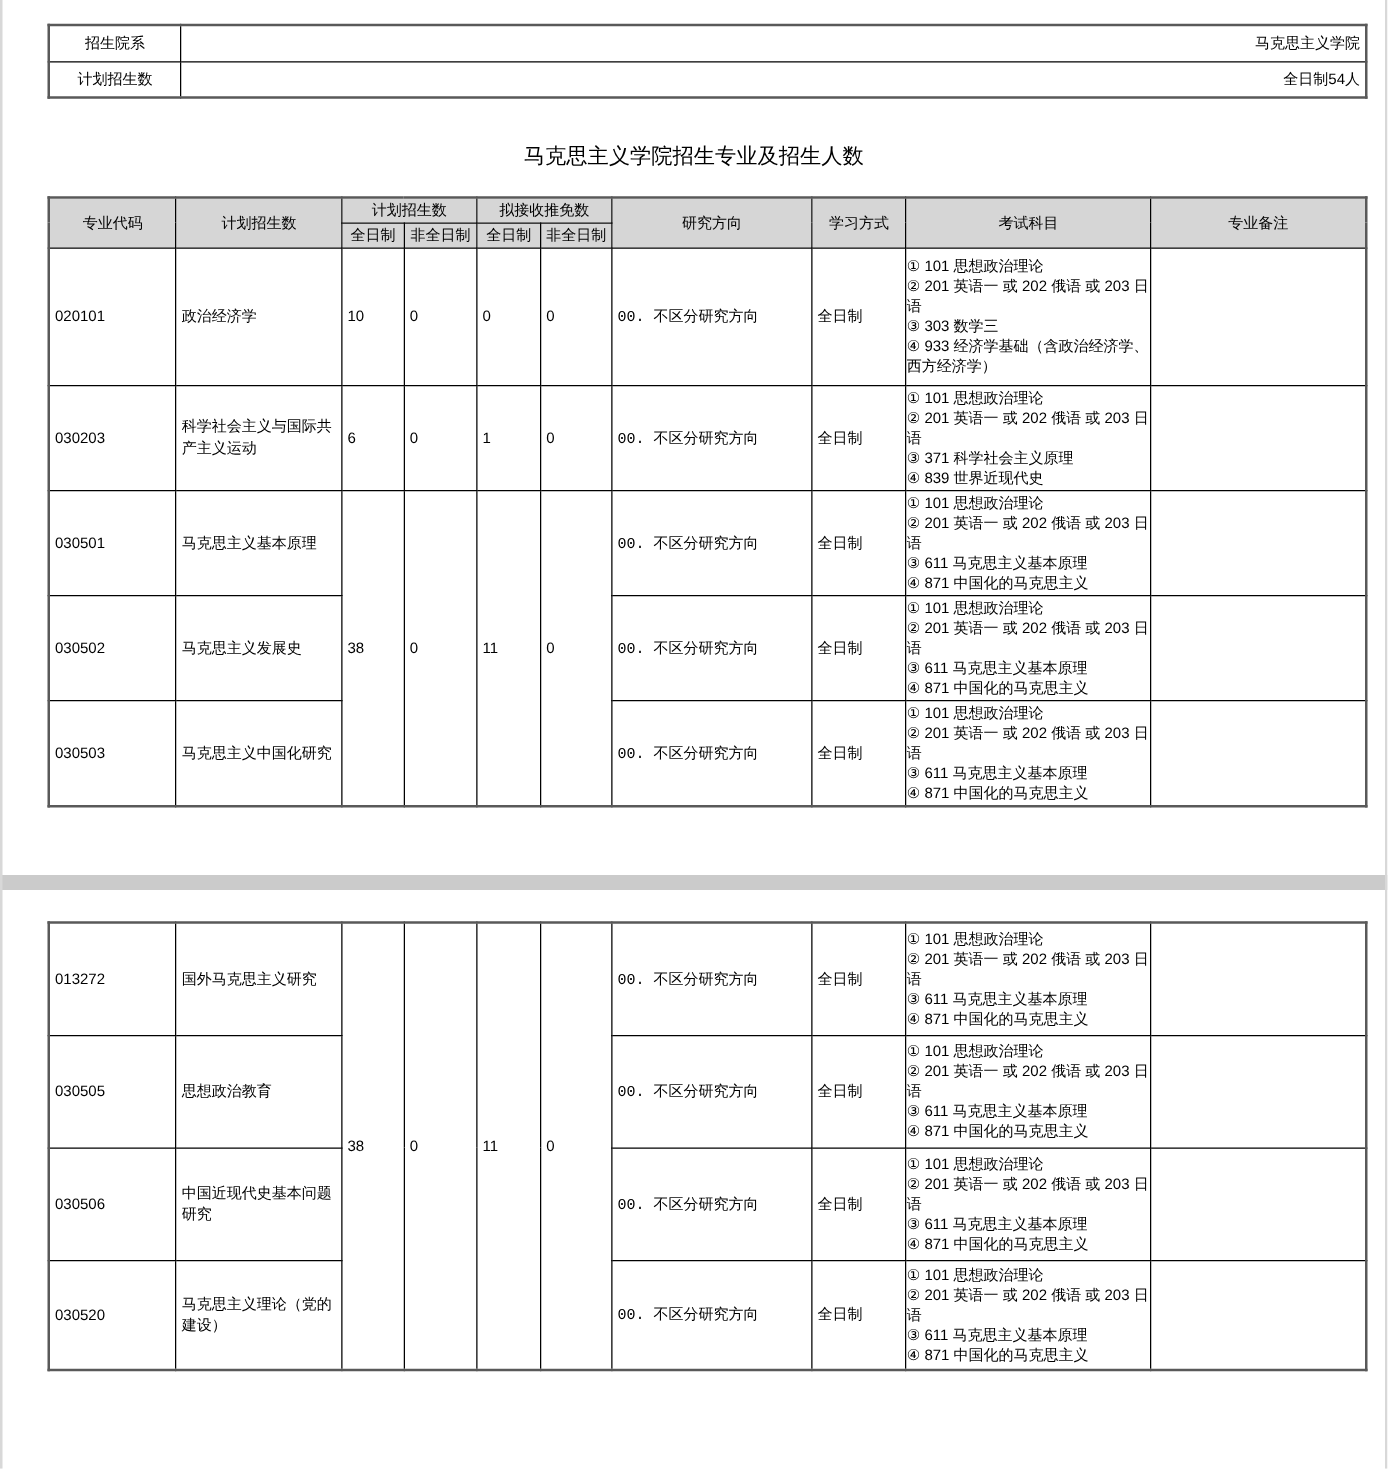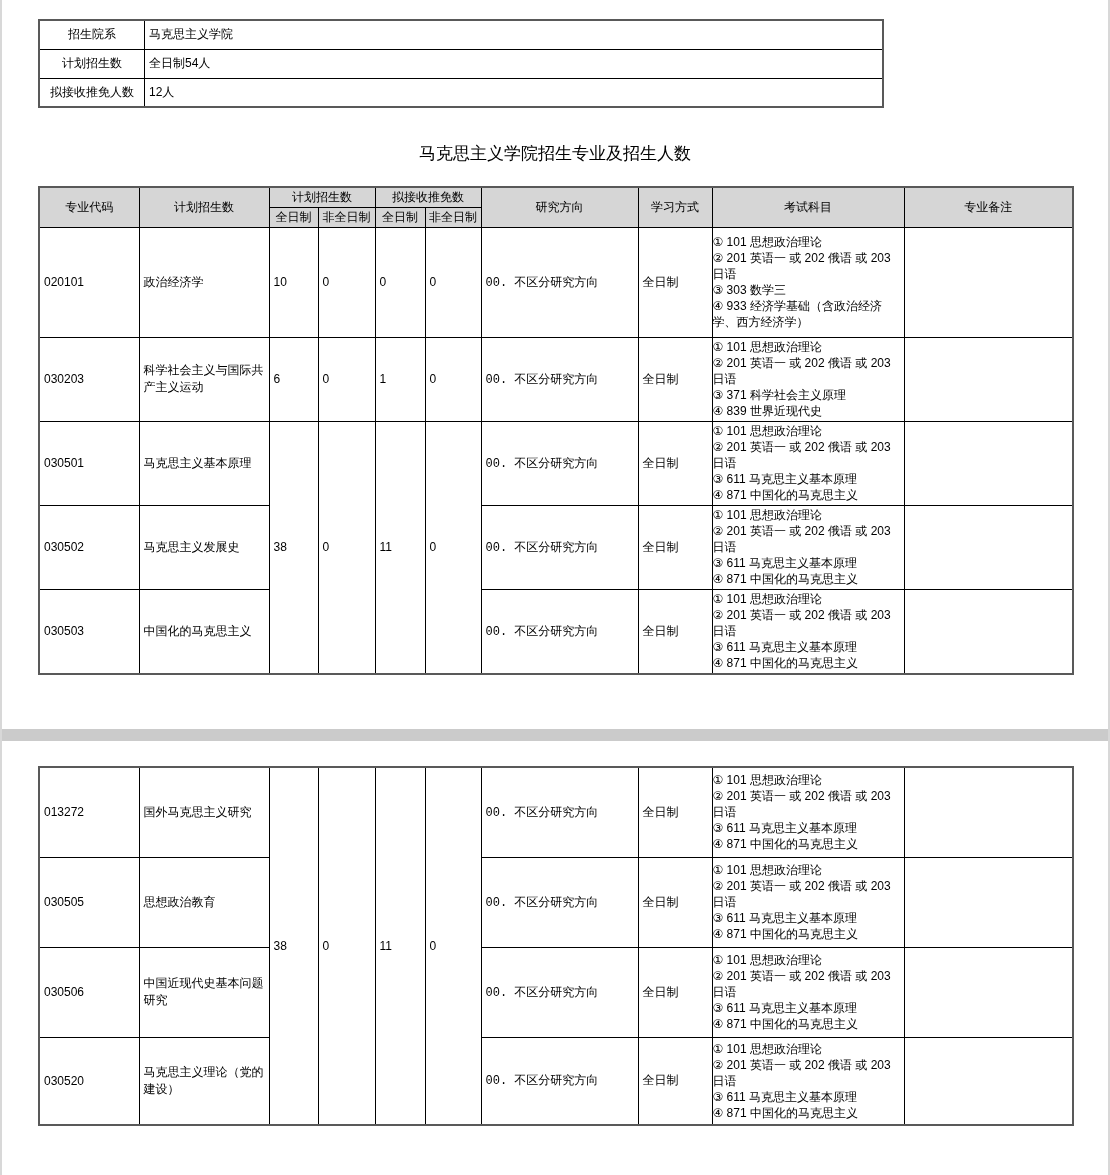--- a/index.html
+++ b/index.html
@@ -15,38 +15,38 @@
     position:absolute;top:0;bottom:0;width:2px;background:#d8d8d8;
   }
   .page-edge.left{left:0;}
   .page-edge.right{right:0;}
 
   
   table{
     border-collapse:collapse;
     table-layout:fixed;
     margin-left:38px;
-    width:846px;
+    width:1056px;
     border:2px solid #595959;
   }
   td,th{
     border:1px solid #000;
     font-size:12px;
     font-weight:normal;
     padding:1px 4px;
     overflow:hidden;
     vertical-align:middle;
     word-break:break-all;
   }
 
   
   .info-table{margin-top:19px;}
   .info-table tr{height:29px;}
   .info-table .label{width:96px;text-align:center;}
-  .info-table .value{text-align:left;}
+  .info-table .value{text-align:right;}
 
   
   .doc-title{
     text-align:center;
     font-size:17px;
     font-weight:normal;
     margin:36px 0 22px 0;
     line-height:20px;
   }
 
@@ -84,24 +84,20 @@
 
 <table class="info-table">
   <tbody>
     <tr>
       <td class="label">招生院系</td>
       <td class="value">马克思主义学院</td>
     </tr>
     <tr>
       <td class="label">计划招生数</td>
       <td class="value">全日制54人</td>
-    </tr>
-    <tr>
-      <td class="label">拟接收推免人数</td>
-      <td class="value">12人</td>
     </tr>
   </tbody>
 </table>
 
 <div class="doc-title">马克思主义学院招生专业及招生人数</div>
 
 <table class="adm-table">
   <colgroup>
     <col style="width:100px">
       <col style="width:130px">
@@ -192,21 +188,21 @@
       <td class="exam-cell">
         <div>① 101 思想政治理论</div>
         <div>② 201 英语一 或 202 俄语 或 203 日语</div>
         <div>③ 611 马克思主义基本原理</div>
         <div>④ 871 中国化的马克思主义</div>
       </td>
       <td></td>
     </tr>
     <tr class="h85">
       <td class="c">030503</td>
-      <td class="l">中国化的马克思主义</td>
+      <td class="l">马克思主义中国化研究</td>
       <td class="l">00. 不区分研究方向</td>
       <td class="c">全日制</td>
       <td class="exam-cell">
         <div>① 101 思想政治理论</div>
         <div>② 201 英语一 或 202 俄语 或 203 日语</div>
         <div>③ 611 马克思主义基本原理</div>
         <div>④ 871 中国化的马克思主义</div>
       </td>
       <td></td>
     </tr>

